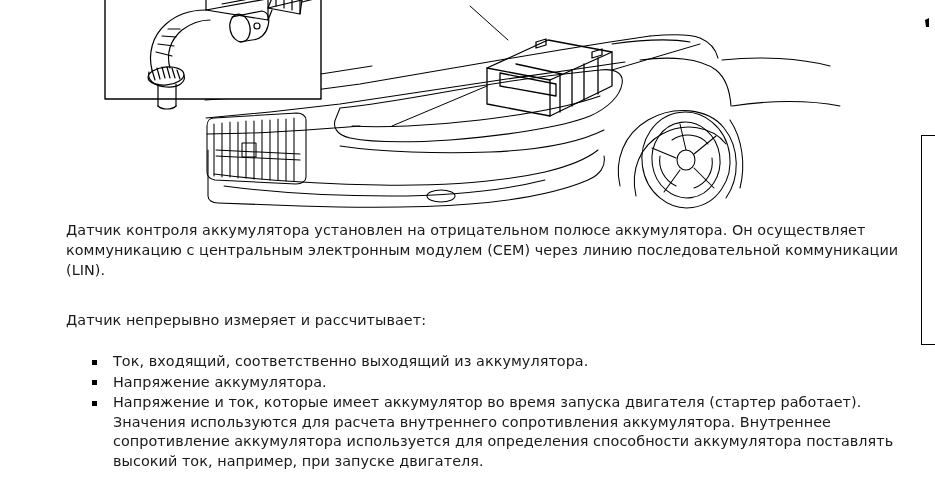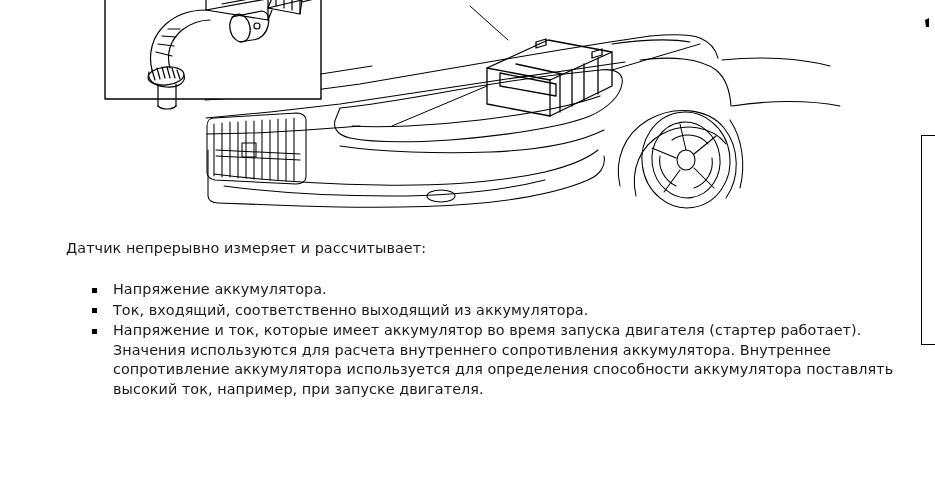--- a/index.html
+++ b/index.html
@@ -61,21 +61,21 @@
     width: 860px;
   }
   p.para {
     margin: 0;
     font-size: 14.4px;
     line-height: 20px;
     color: #1a1a1a;
     letter-spacing: 0.05px;
   }
   p.para-2 {
-    margin: 18px 0 0 0;
+    margin: 30px 0 0 0;
   }
   ul.bullets {
     margin: 22px 0 0 0;
     padding: 0 0 0 26px;
     list-style: none;
   }
   ul.bullets li {
     position: relative;
     font-size: 14.4px;
     line-height: 19.5px;
@@ -236,34 +236,35 @@
     </svg>
   </div>
 
   <div class="right-panel-fragment"></div>
   <svg class="corner-mark" width="6" height="10" viewBox="0 0 6 10" xmlns="http://www.w3.org/2000/svg">
     <path d="M0,2 L4,0 L4,9 L1,9 Z" fill="#000000"></path>
   </svg>
 
   <div class="body-text">
 
+    <p class="para">Датчик контроля аккумулятора установлен на отрицательном полюсе аккумулятора. Он осуществляет коммуникацию с центральным электронным модулем (CEM) через линию последовательной коммуникации (LIN).</p>
 
     <p class="para para-2">Датчик непрерывно измеряет и рассчитывает:</p>
 
     <ul class="bullets">
+      <li>
+        <span class="sq-bullet"></span>
+        <span>Ток, входящий, соответственно выходящий из аккумулятора.</span>
+      </li>
       <li>
         <span class="sq-bullet"></span>
         <span>Напряжение аккумулятора.</span>
       </li>
       <li>
         <span class="sq-bullet"></span>
-        <span>Ток, входящий, соответственно выходящий из аккумулятора.</span>
-      </li>
-      <li>
-        <span class="sq-bullet"></span>
         <span>Напряжение и ток, которые имеет аккумулятор во время запуска двигателя (стартер работает). Значения используются для расчета внутреннего сопротивления аккумулятора. Внутреннее сопротивление аккумулятора используется для определения способности аккумулятора поставлять высокий ток, например, при запуске двигателя.</span>
       </li>
 
     </ul>
 
   </div>
 
 </div>
 
 </body></html>

